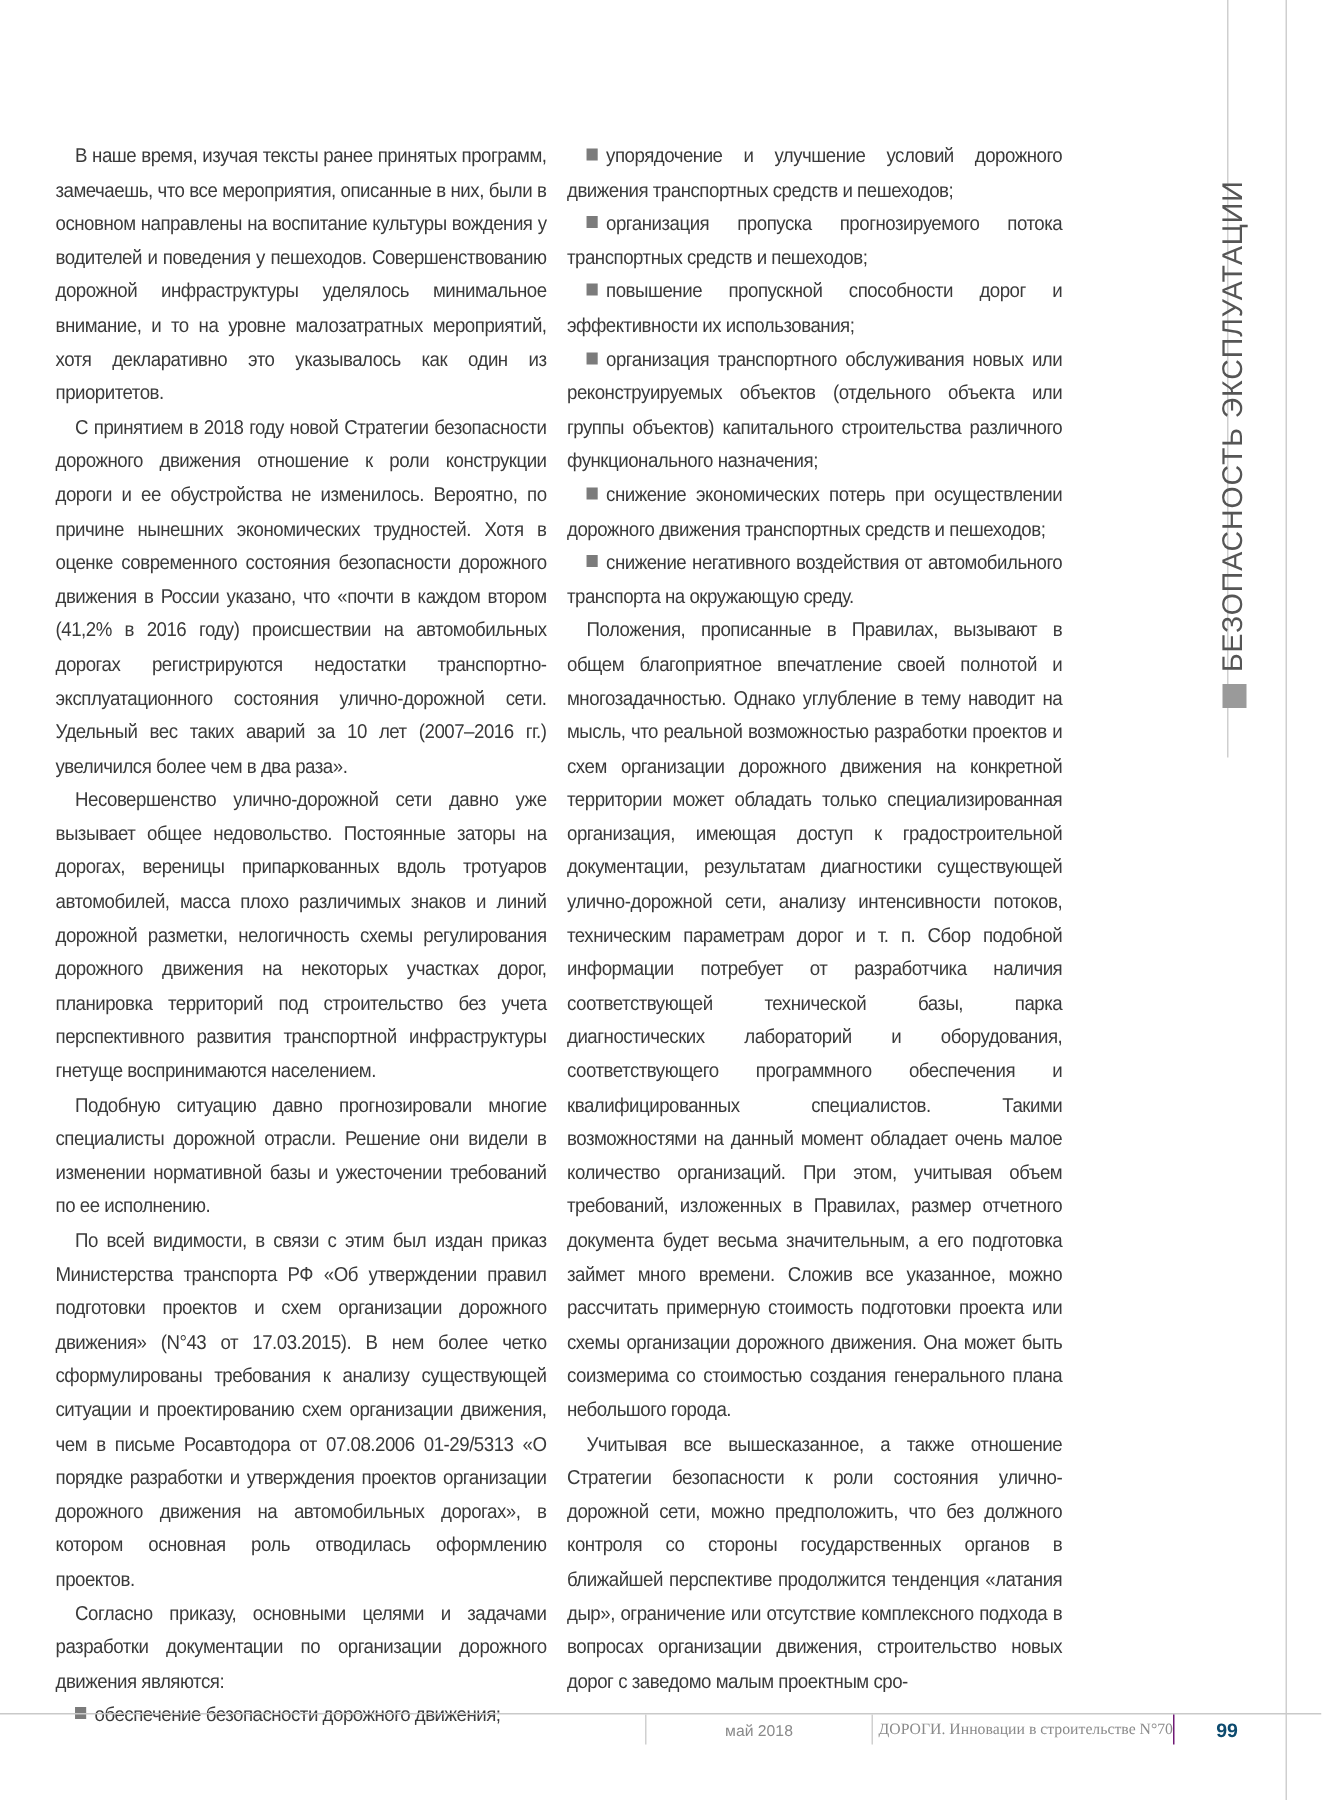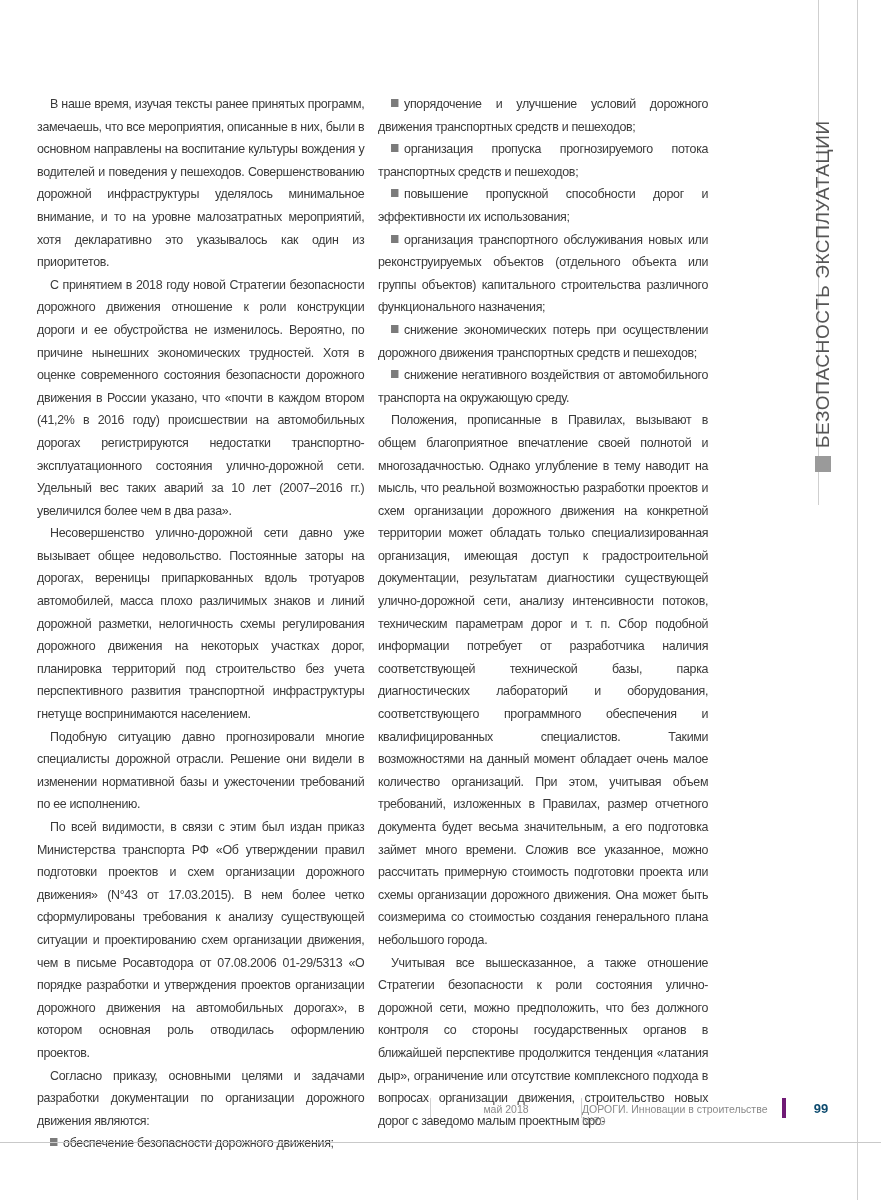--- a/index.html
+++ b/index.html
@@ -27,23 +27,23 @@
   .section-label {
     position: absolute; left: 812px; top: 472px;
     transform: rotate(-90deg); transform-origin: left top;
     white-space: nowrap; font-size: 19px; letter-spacing: 0.6px;
     color: #555; display: flex; align-items: center;
   }
   .section-square { width: 16px; height: 16px; background: #9a9a9a; margin-right: 8px; }
   .footer-rule {
     position: absolute; left: 0; top: 1142px; width: 881px; height: 1px; background: #c9c9c9;
   }
-  .footer { position: absolute; top: 1098px; left: 430px; height: 20px; display: flex; font-size: 10.5px; color: #8a8a8a; }
+  .footer { position: absolute; top: 1143px; left: 430px; height: 20px; display: flex; font-size: 10.5px; color: #8a8a8a; }
   .footer .f-date { width: 150px; text-align: center; border-left: 1px solid #d0d0d0; border-right: 1px solid #d0d0d0; padding-top: 5px; }
-  .footer .f-mag { width: 200px; text-align: left; padding-top: 5px; border-right: 4px solid #701a75; }
+  .footer .f-mag { width: 200px; text-align: right; padding-top: 5px; border-right: 1px solid #701a75; font-family: Liberation Serif, serif; }
   .footer .f-page { width: 70px; text-align: center; font-weight: bold; font-size: 13px; color: #0c4a6e; padding-top: 3px; }
 </style>
 </head>
 <body>
 
 <div class="vline" style="left:818px; top:0; height:505px;"></div>
 <div class="vline" style="left:857px; top:0; height:1200px;"></div>
 
 <div class="section-label">
   <span class="section-square"></span>

